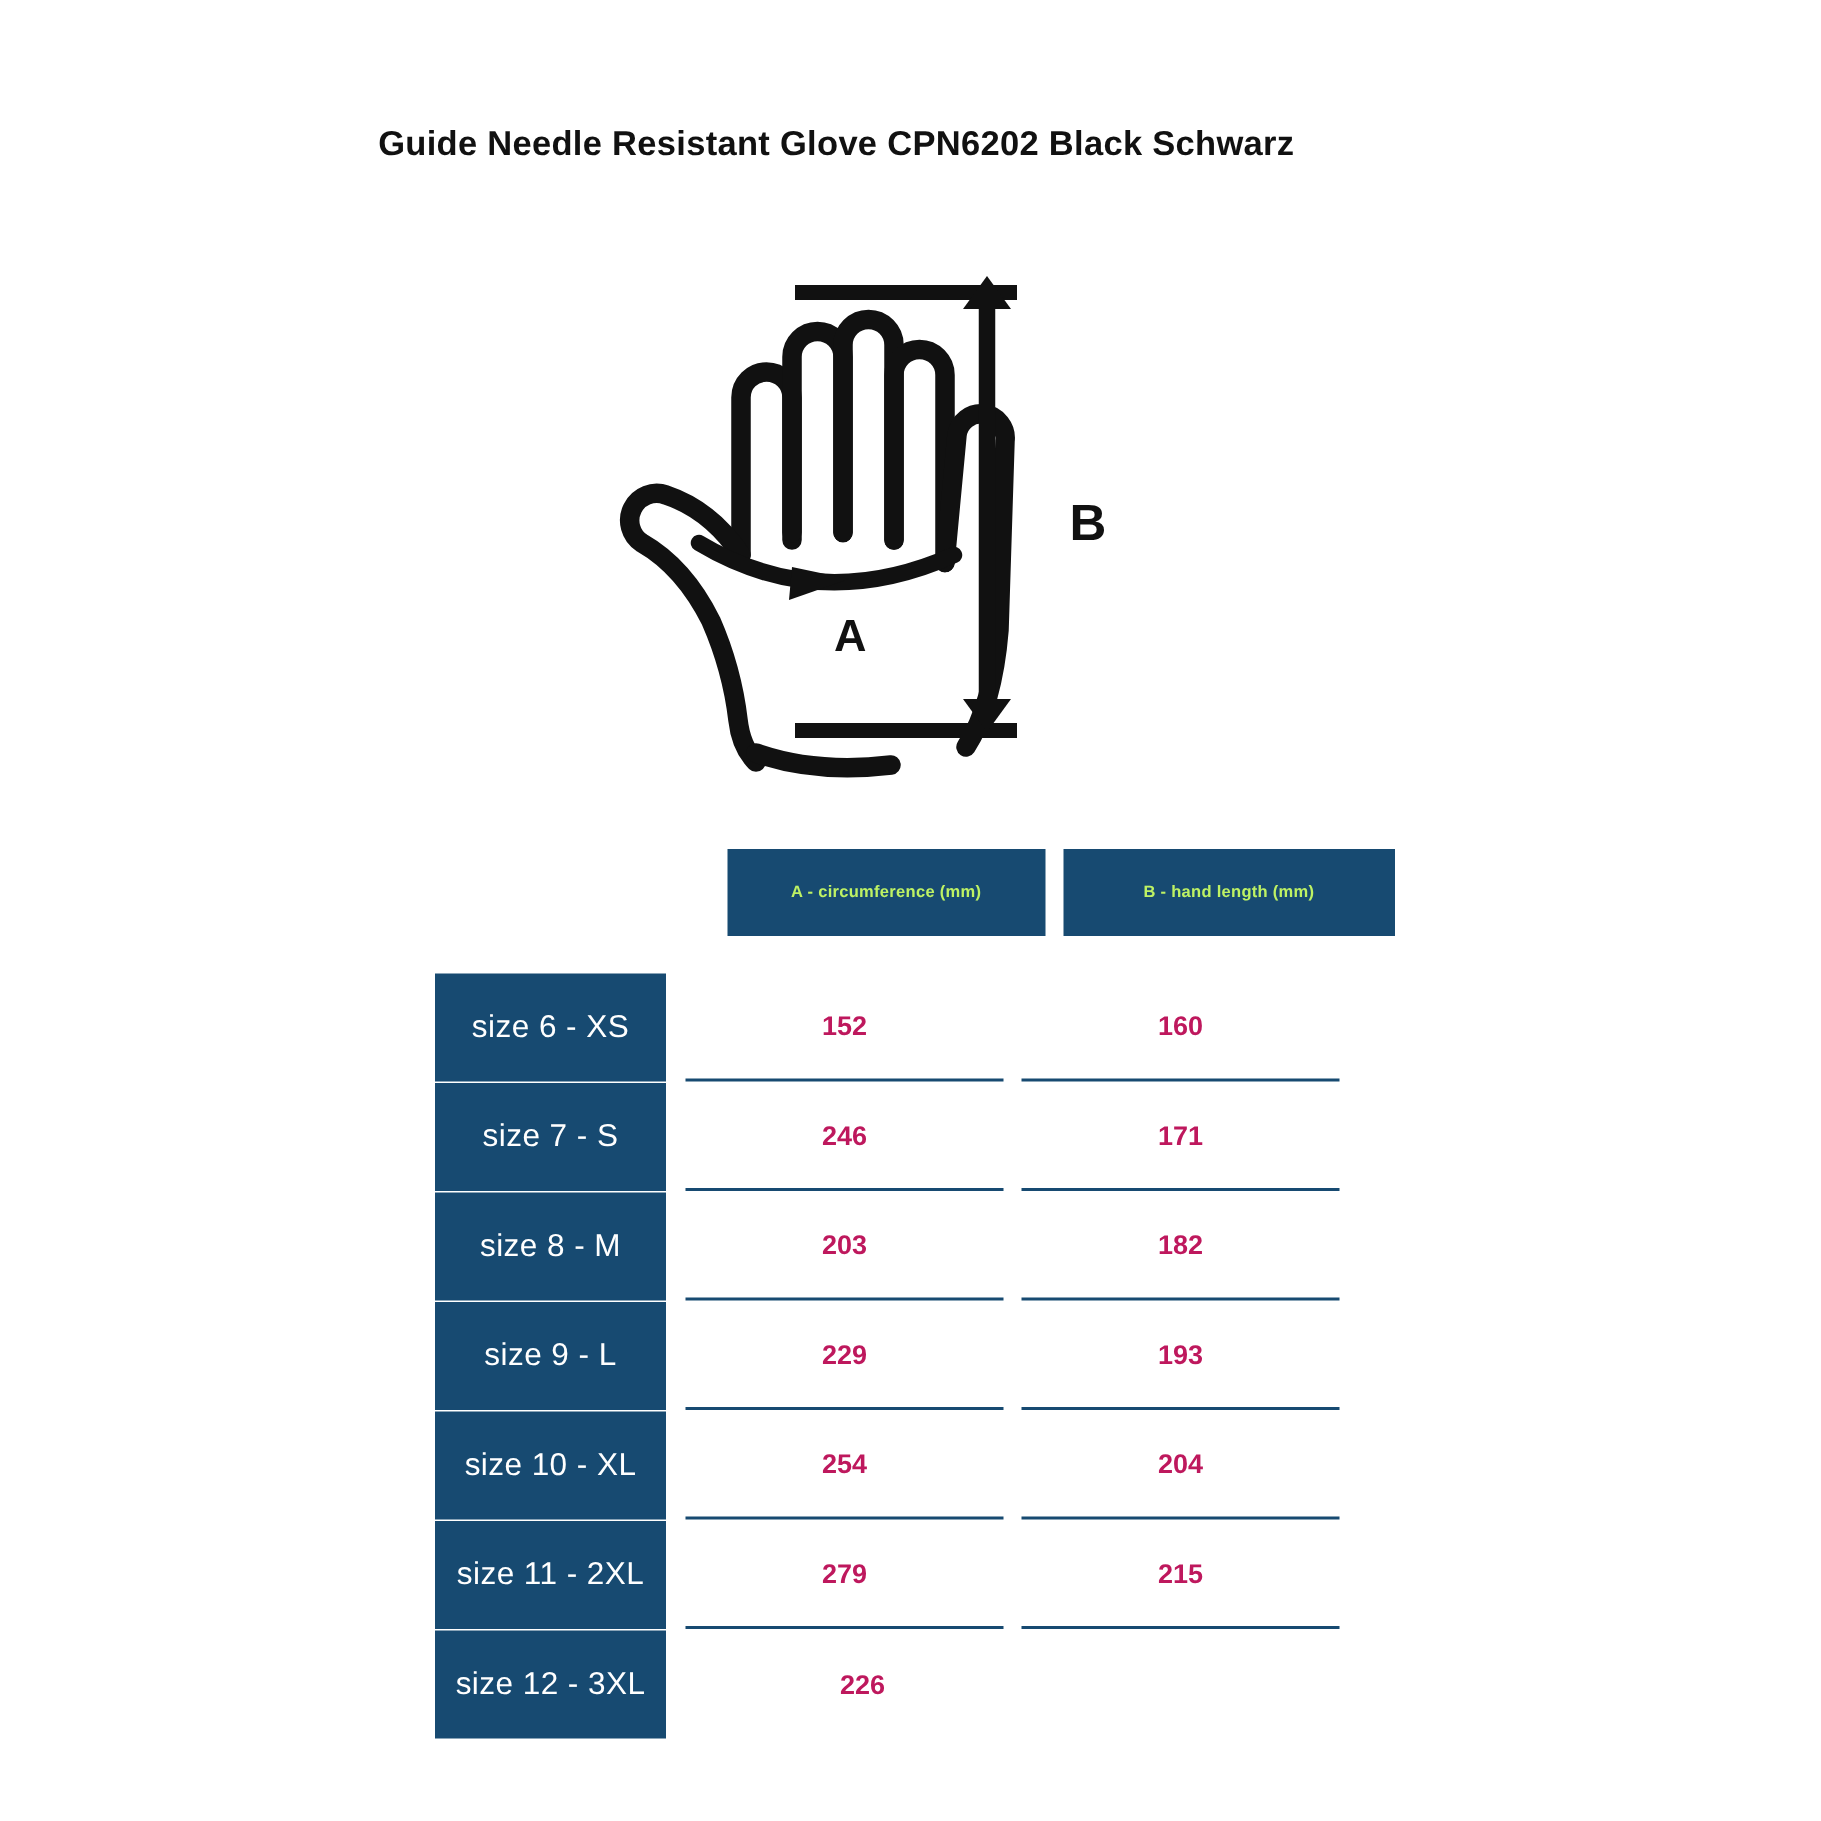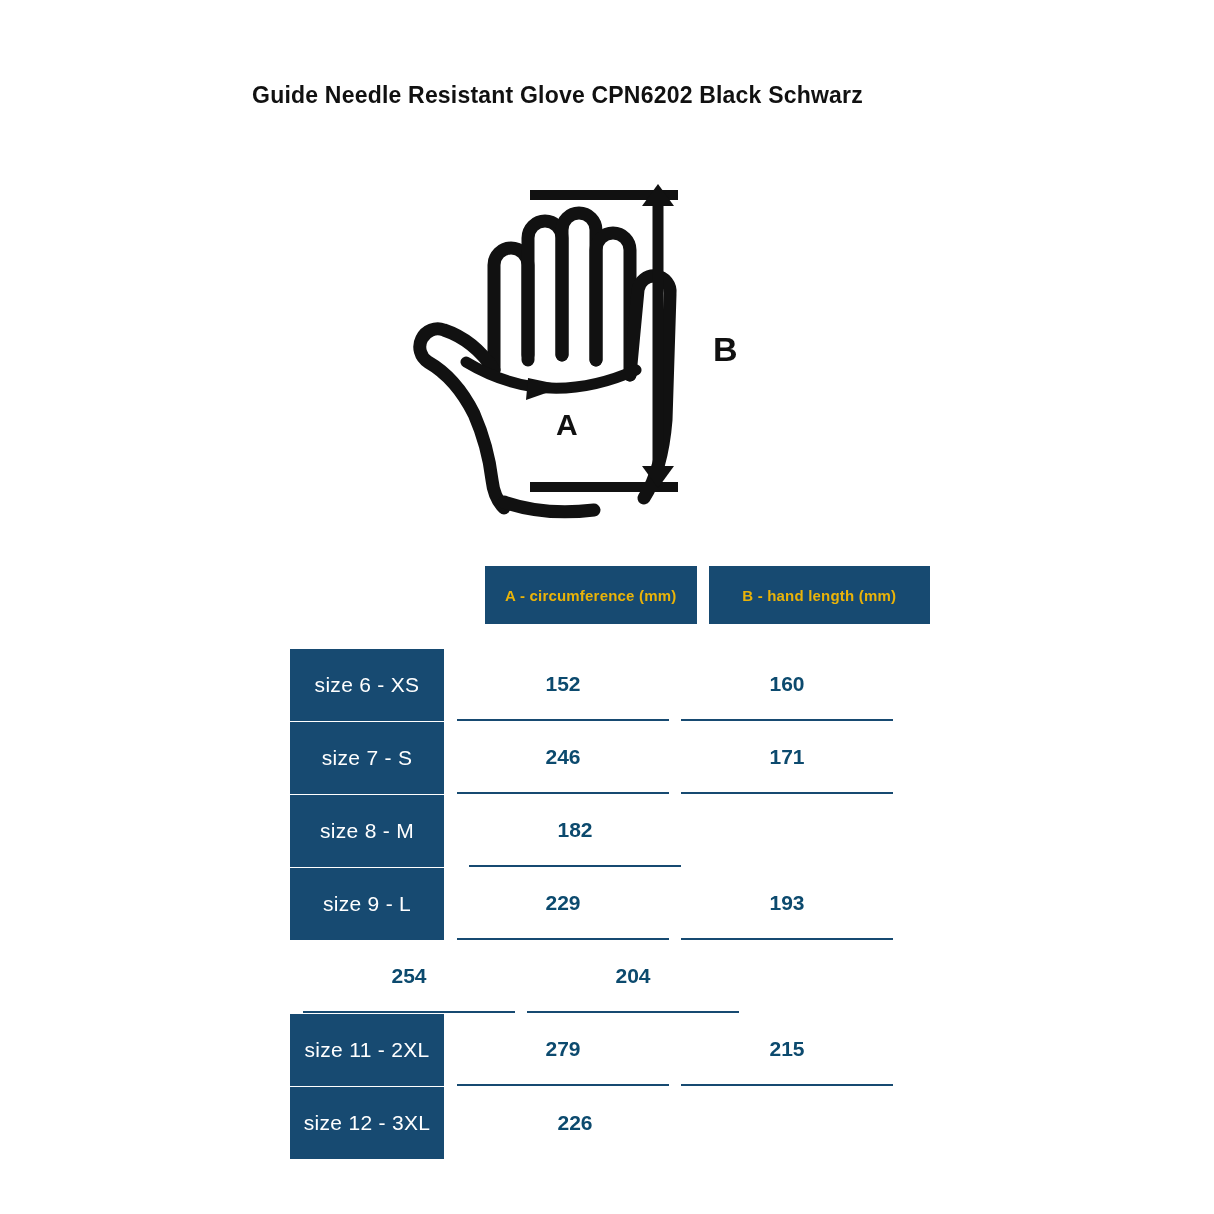--- a/index.html
+++ b/index.html
@@ -66,22 +66,22 @@
     width: 640px;
   }
 
   .hdr-row {
     display: flex;
     height: 58px;
     margin-left: 195px;
   }
   .hdr-cell {
     background: #174a71;
-    color: #eab308;
-    font-size: 15px;
+    color: #bef264;
+    font-size: 11px;
     font-weight: bold;
     display: flex;
     align-items: center;
     justify-content: center;
     text-align: center;
     letter-spacing: 0.2px;
   }
   .hdr-cell.c1 { width: 212px; }
   .hdr-cell.gap { width: 12px; background: transparent; }
   .hdr-cell.c2 { width: 222px; }
@@ -105,23 +105,23 @@
     align-items: center;
     justify-content: center;
     letter-spacing: 0.3px;
   }
   .val-spacer { width: 13px; }
   .val-cell {
     width: 212px;
     display: flex;
     align-items: center;
     justify-content: center;
-    font-size: 21px;
-    font-weight: bold;
-    color: #0c4a6e;
+    font-size: 18px;
+    font-weight: bold;
+    color: #be185d;
     border-bottom: 2px solid #174a71;
     box-sizing: border-box;
   }
   .val-gap { width: 12px; }
   .row.last .val-cell { border-bottom: none; }
 </style>
 </head>
 <body>
 
 <div class="page">
@@ -185,33 +185,35 @@
         <div class="size-cell">size 7 - S</div>
         <div class="val-spacer"></div>
         <div class="val-cell">246</div>
         <div class="val-gap"></div>
         <div class="val-cell">171</div>
       </div>
 
       <div class="row">
         <div class="size-cell">size 8 - M</div>
         <div class="val-spacer"></div>
+        <div class="val-cell">203</div>
         <div class="val-gap"></div>
         <div class="val-cell">182</div>
       </div>
 
       <div class="row">
         <div class="size-cell">size 9 - L</div>
         <div class="val-spacer"></div>
         <div class="val-cell">229</div>
         <div class="val-gap"></div>
         <div class="val-cell">193</div>
       </div>
 
       <div class="row">
+        <div class="size-cell">size 10 - XL</div>
         <div class="val-spacer"></div>
         <div class="val-cell">254</div>
         <div class="val-gap"></div>
         <div class="val-cell">204</div>
       </div>
 
       <div class="row">
         <div class="size-cell">size 11 - 2XL</div>
         <div class="val-spacer"></div>
         <div class="val-cell">279</div>

